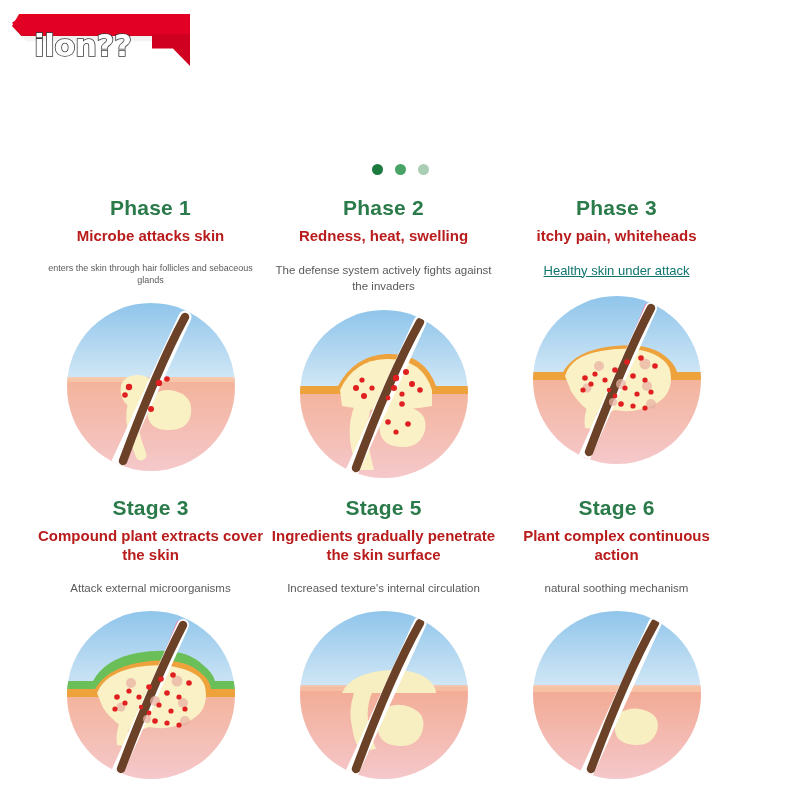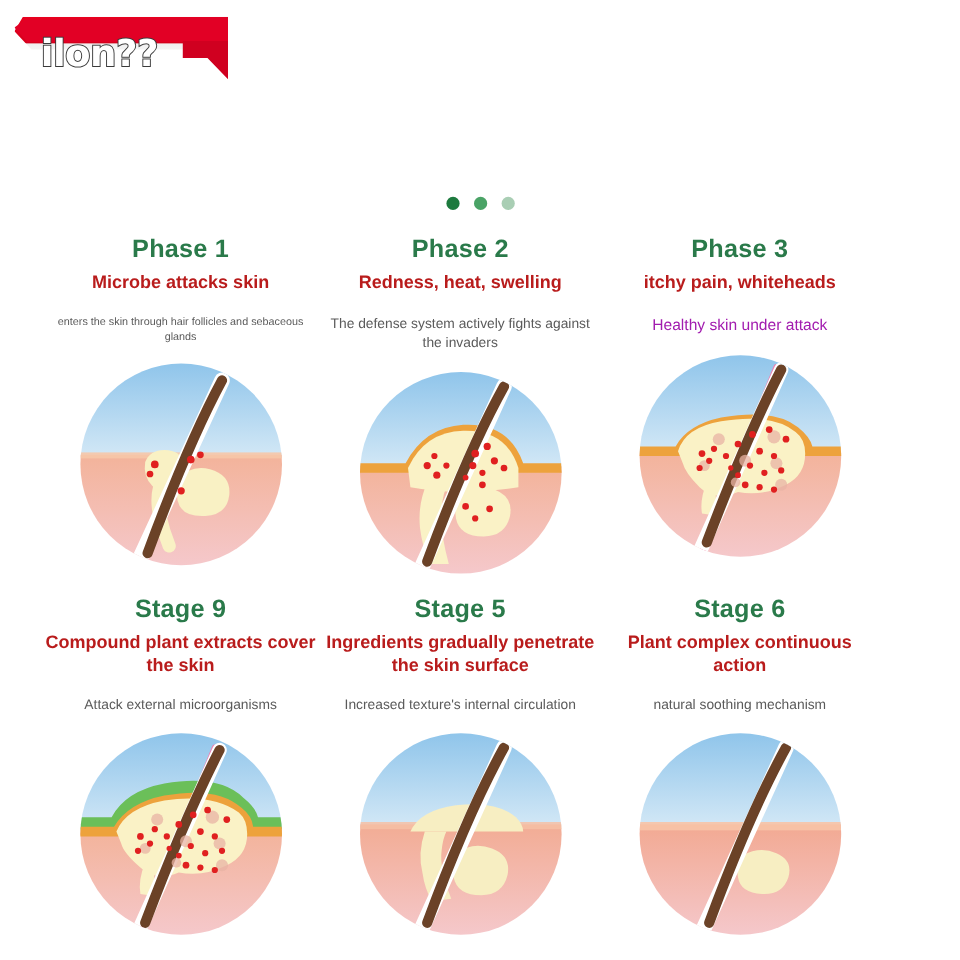--- a/index.html
+++ b/index.html
@@ -125,21 +125,21 @@
   }
   .stage-sub2 {
     margin-top: 16px;
     font-size: 9px;
     color: #5a5a5a;
     text-align: center;
     line-height: 1.4;
   }
   
   .cell.sz-md .stage-sub2 { font-size: 11.5px; }
-  .cell.sz-lg .stage-sub2 { font-size: 13px; color: #a21caf; }
+  .cell.sz-lg .stage-sub2 { font-size: 13px; color: #0f766e; text-decoration: underline; }
 
   .illo-wrap {
     margin-top: 12px;
     width: 176px;
     height: 176px;
   }
   .illo-wrap svg { display: block; width: 176px; height: 176px; }
 
   .row-2 { margin-top: 14px; }
   .row-2 .illo-wrap { margin-top: 10px; }
@@ -315,21 +315,21 @@
               </g>
             </g>
           </svg>
         </div>
       </div>
     </div>
 
     <div class="row row-2">
 
       <div class="cell sz-md">
-        <div class="stage-title">Stage 9</div>
+        <div class="stage-title">Stage 3</div>
         <div class="stage-sub1">Compound plant extracts cover the skin</div>
         <div class="stage-sub2">Attack external microorganisms</div>
         <div class="illo-wrap">
           <svg viewBox="0 0 176 176">
             <defs>
               <linearGradient id="sky4" x1="0" y1="0" x2="0" y2="1">
                 <stop offset="0%" stop-color="#8cc3ea"></stop>
                   <stop offset="100%" stop-color="#d3e8f6"></stop>
               </linearGradient>
               <linearGradient id="skin4" x1="0" y1="0" x2="0" y2="1">

